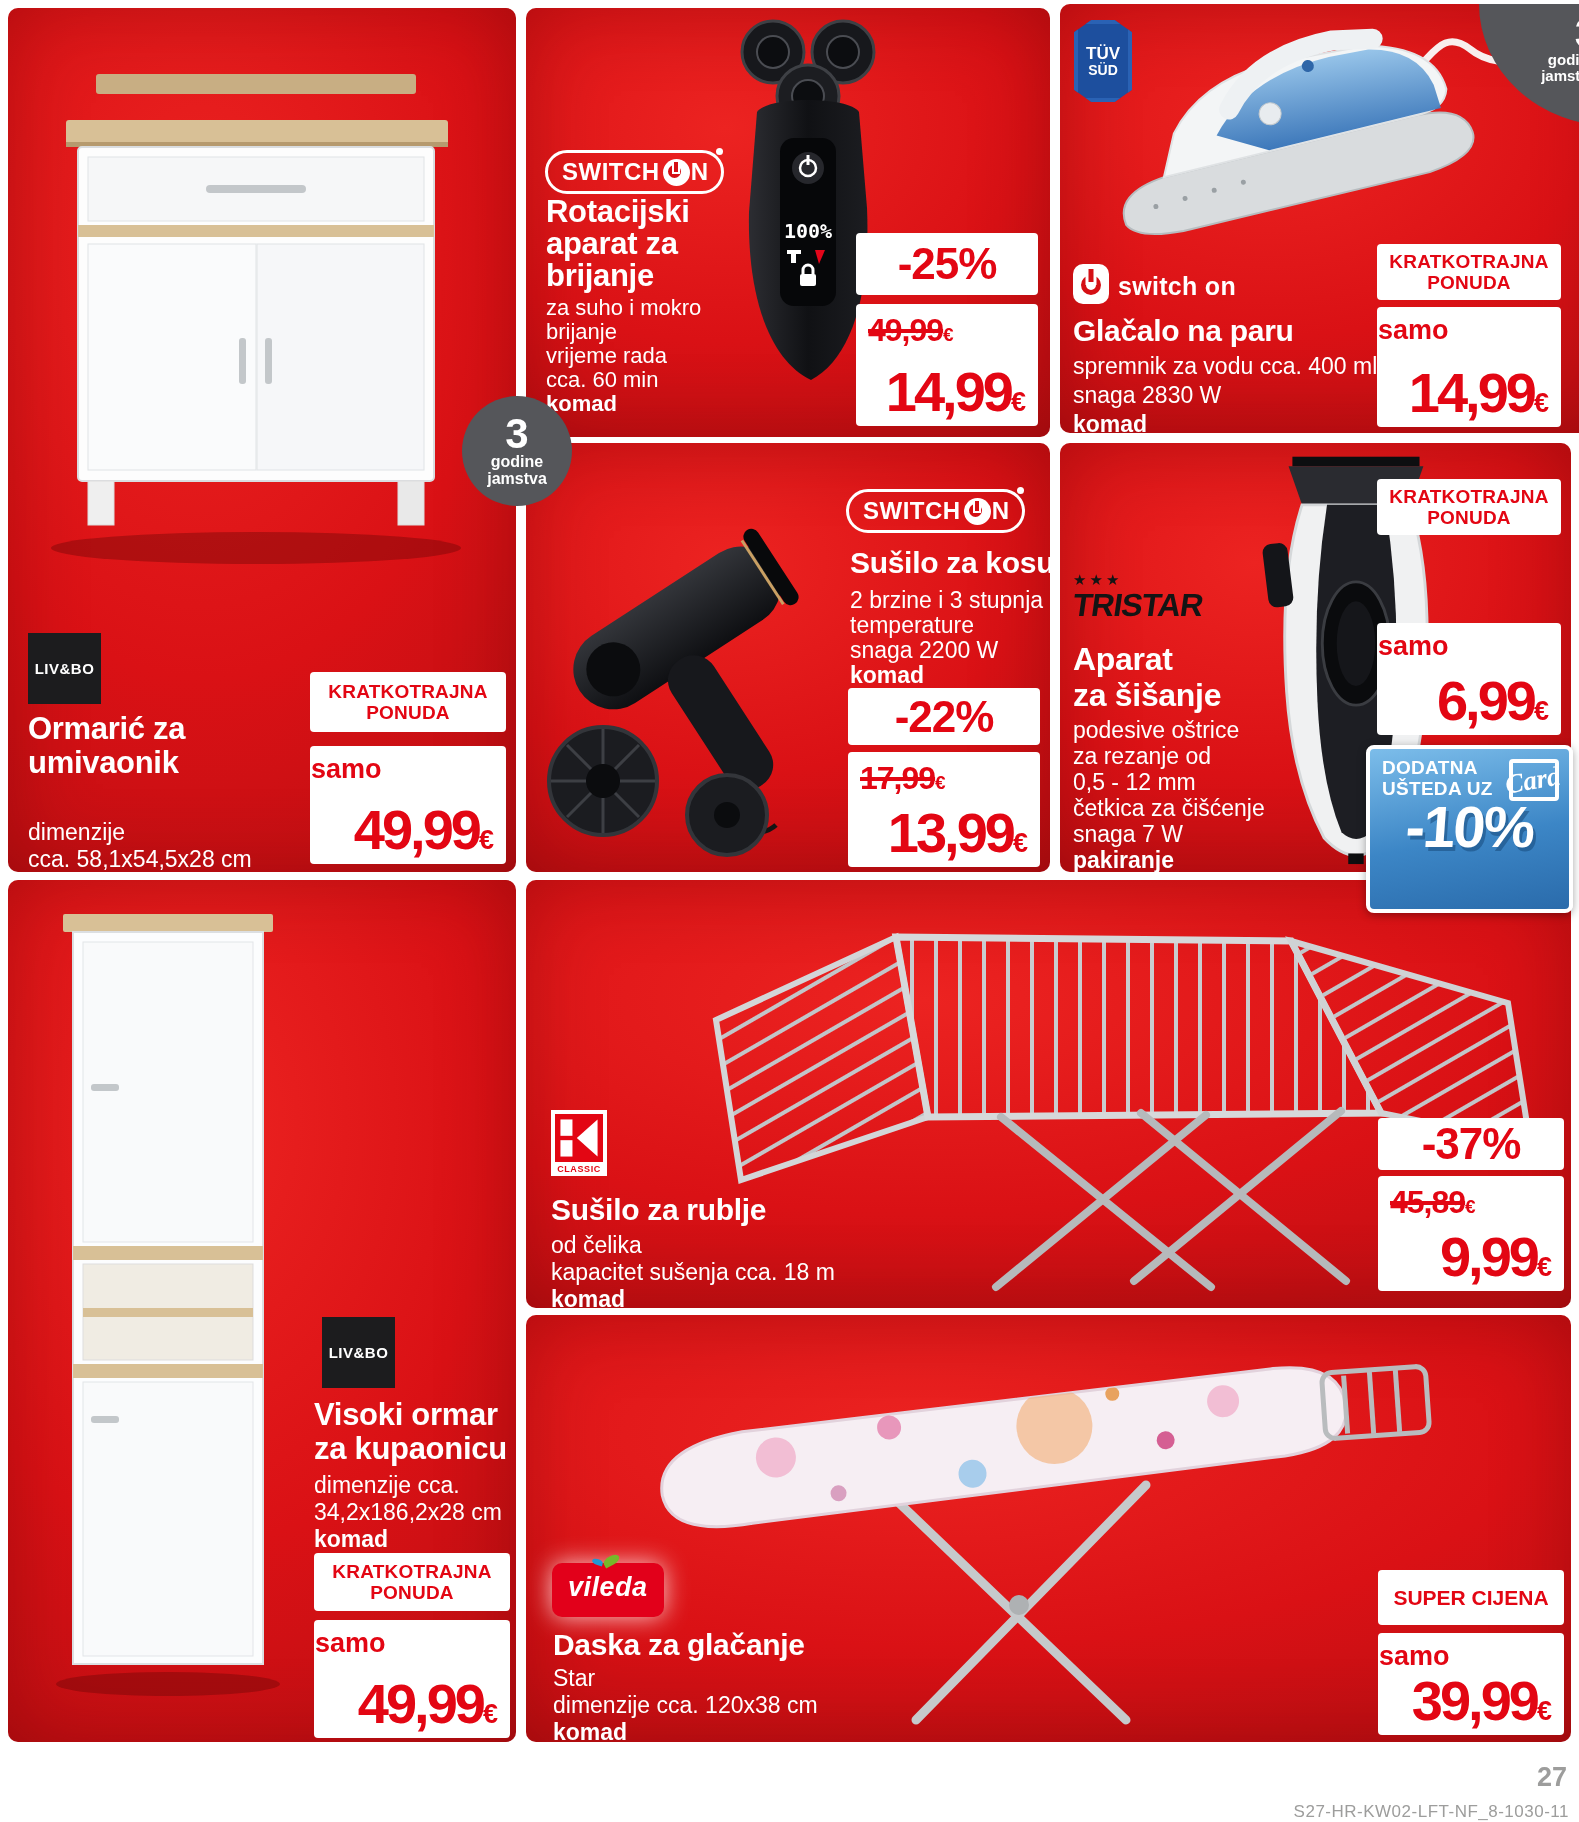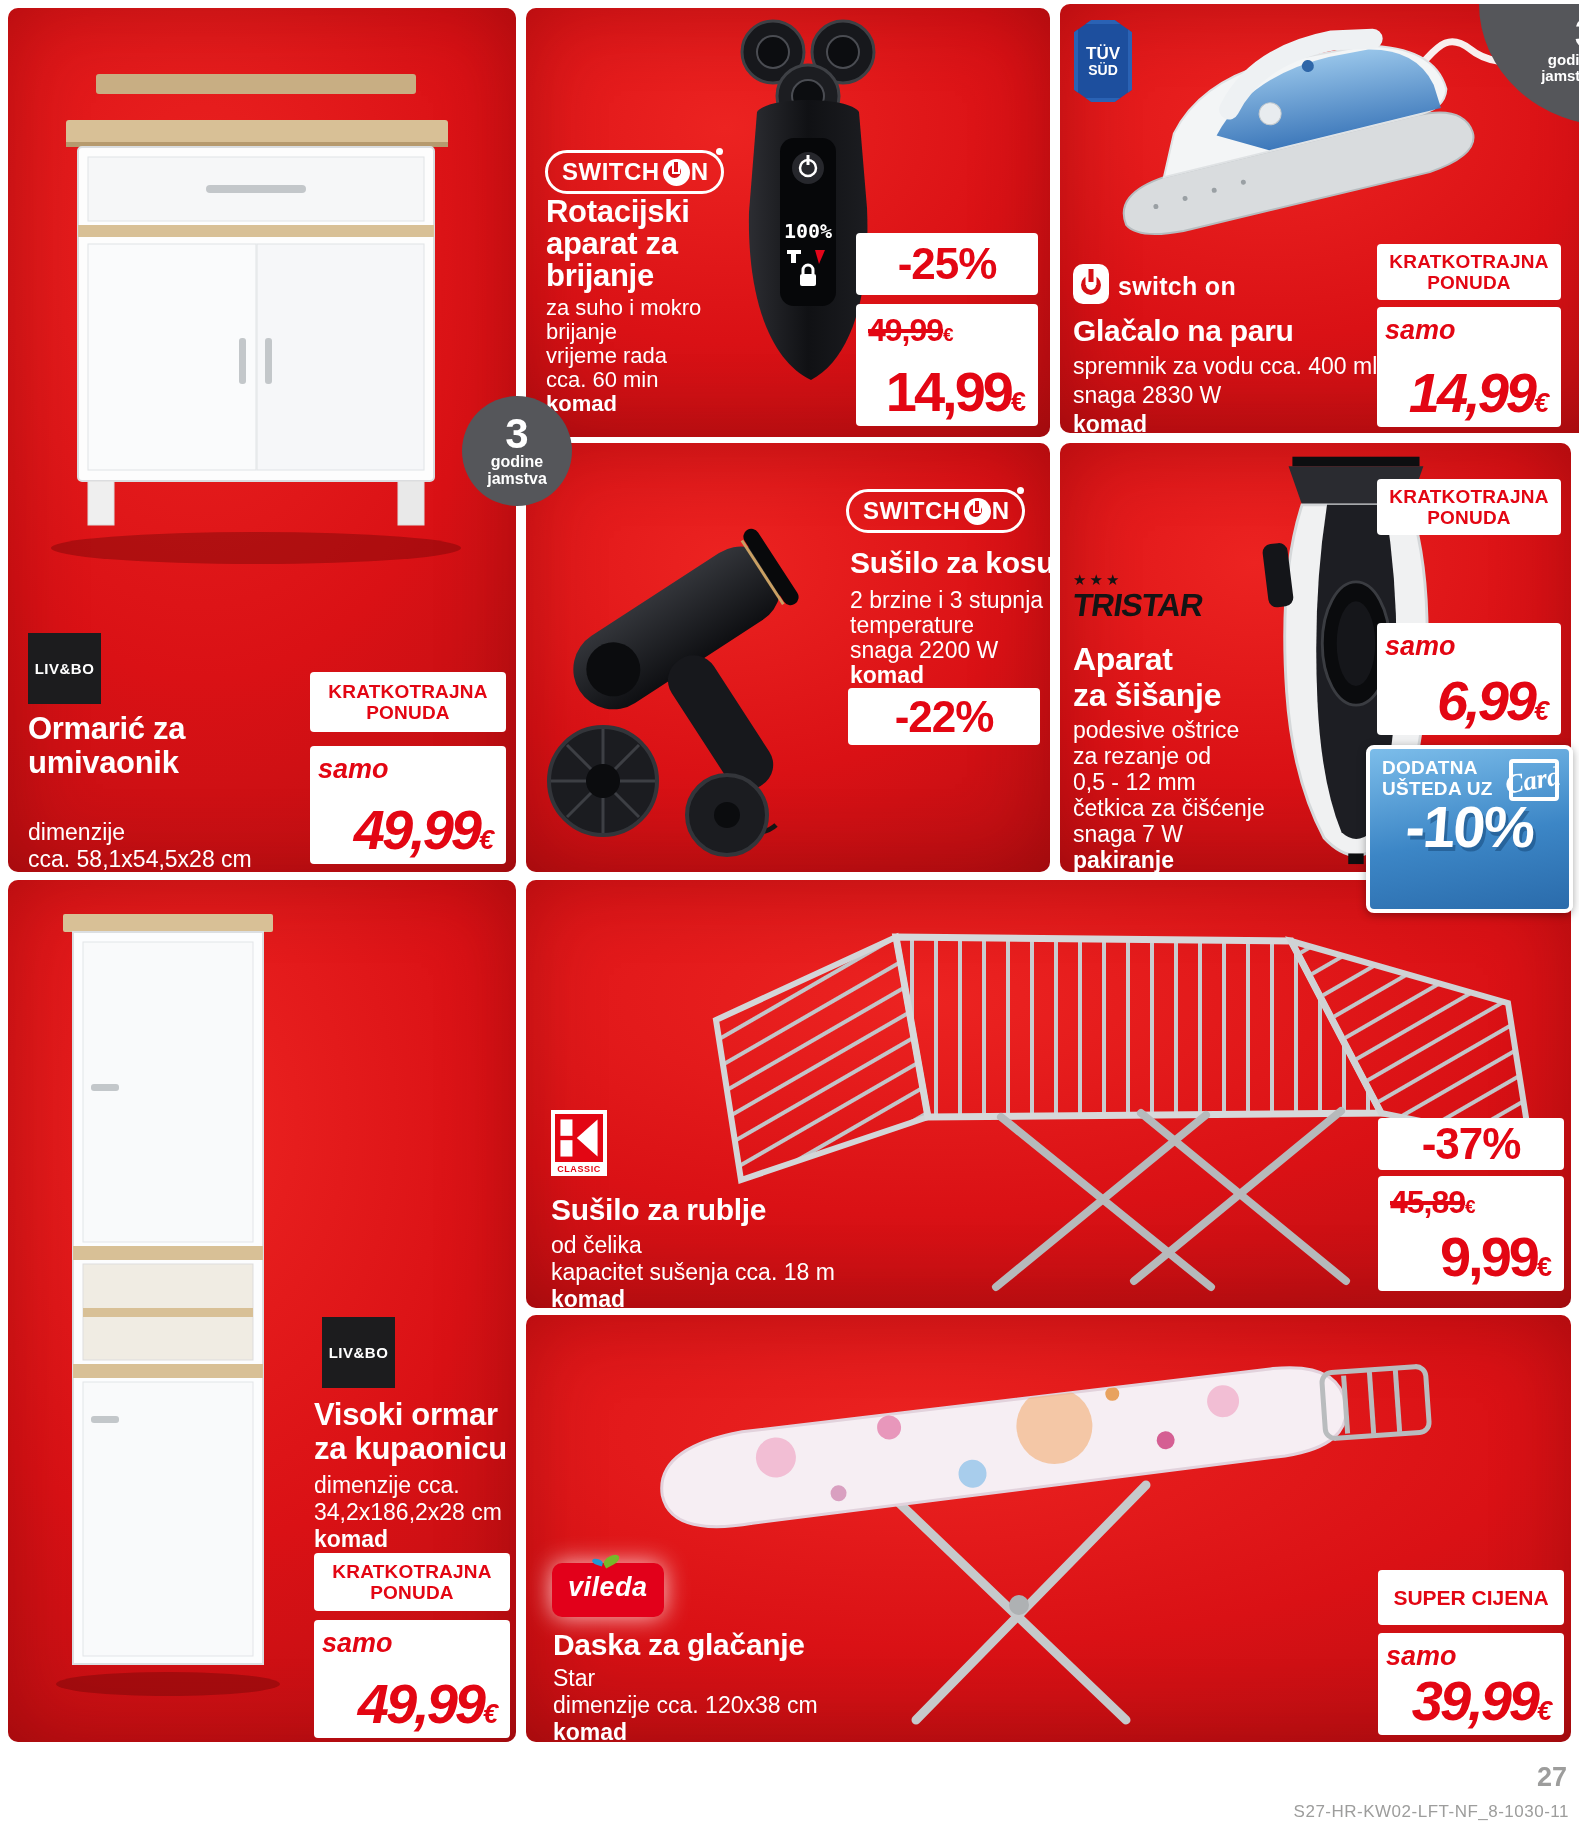--- a/index.html
+++ b/index.html
@@ -9,21 +9,21 @@
         background:radial-gradient(150% 130% at 38% 28%, #ec2321 0%, #da1115 38%, #b90e12 68%, #8e0a0e 100%);
         box-shadow:inset 0 0 80px rgba(90,0,0,.32);}
   .abs{position:absolute;}
   .t-title{position:absolute;color:#fff;font-weight:bold;font-size:31px;line-height:34px;letter-spacing:-.3px;white-space:nowrap;}
   .t-desc{position:absolute;color:#fff;font-size:23px;line-height:27px;white-space:nowrap;}
   .t-desc .u{font-weight:bold;}
   .wbox{position:absolute;background:#fff;border-radius:4px;color:#e30613;box-sizing:border-box;}
   .offer{display:flex;flex-direction:column;align-items:center;justify-content:center;
          font-weight:bold;font-size:19px;line-height:21px;text-align:center;letter-spacing:.2px;}
   .offer-one{display:flex;align-items:center;justify-content:center;font-weight:bold;font-size:21px;}
-  .pricebox{padding:8px 8px;font-style:italic;}
+  .pricebox{padding:8px 1px;}
   .samo{font-size:27px;font-weight:bold;display:block;}
   .bigprice{position:absolute;right:12px;bottom:6px;font-size:56px;font-weight:bold;letter-spacing:-3px;white-space:nowrap;line-height:1;}
   .bigprice .eur{font-size:27px;letter-spacing:0;}
   .discbox{display:flex;align-items:center;justify-content:center;font-size:44px;font-weight:bold;letter-spacing:-1px;}
   .oldprice{position:absolute;left:12px;top:8px;font-size:32px;font-weight:bold;letter-spacing:-1px;white-space:nowrap;}
   .oldprice .strike{text-decoration:line-through;text-decoration-thickness:4px;}
   .oldprice .eur{font-size:19px;}
   
   .pill{position:absolute;display:inline-flex;align-items:center;border:3px solid #fff;border-radius:40px;
         padding:5px 12px 5px 14px;color:#fff;font-weight:bold;}
@@ -254,20 +254,24 @@
     </div>
     <div class="t-desc" style="left:324px;top:145px;line-height:25px;">
       <div>2 brzine i 3 stupnja</div>
       <div>temperature</div>
       <div>snaga 2200 W</div>
       <div class="u">komad</div>
     </div>
     <div class="wbox discbox" style="left:322px;top:245px;width:192px;height:57px;">
       <span>-22%</span>
     </div>
+    <div class="wbox" style="left:322px;top:309px;width:192px;height:115px;">
+      <div class="oldprice"><span class="strike">17,99</span><span class="eur">€</span></div>
+      <div class="bigprice"><span>13,99</span><span class="eur">€</span></div>
+    </div>
   </div>
 
   <div class="tile" style="left:1060px;top:4px;width:553px;height:429px;">
     <svg class="abs" style="left:10px;top:0;" width="490" height="255" viewBox="0 0 490 255">
       <defs>
           <linearGradient id="ironB" x1="0" y1="0" x2="0" y2="1">
         <stop offset="0" stop-color="#8fc0e8"></stop>
             <stop offset="1" stop-color="#2d6db5"></stop>
       </linearGradient>
         </defs>

